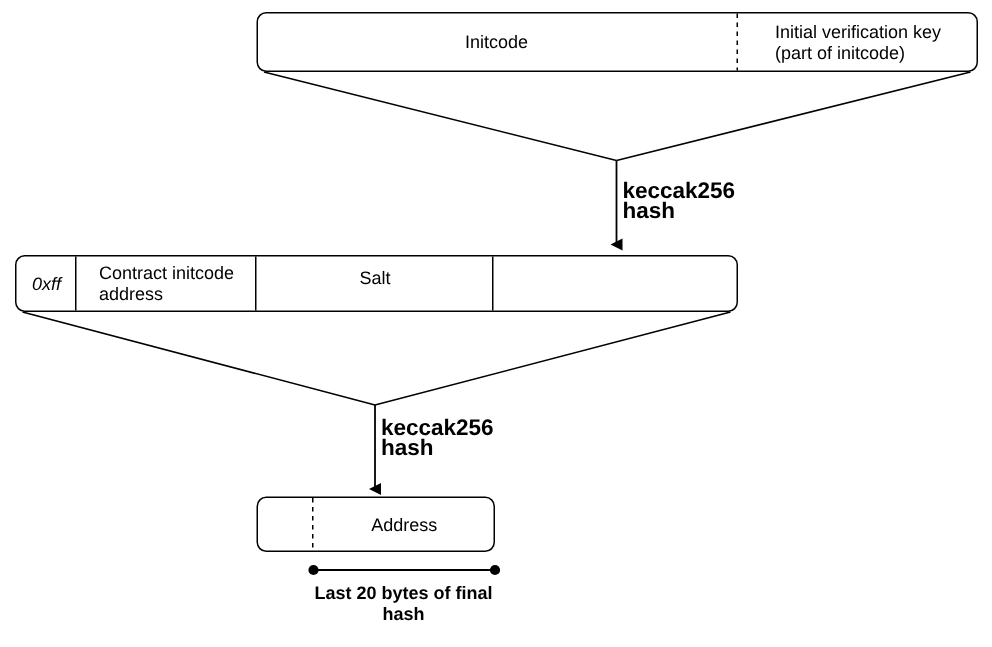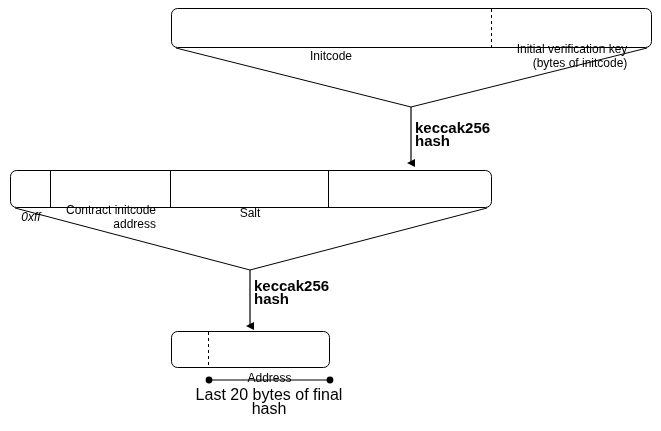--- a/index.html
+++ b/index.html
@@ -26,45 +26,45 @@
     left: 0;
     width: 661px;
     height: 431px;
     overflow: visible;
   }
   .box-text {
     position: absolute;
     display: flex;
     align-items: center;
     justify-content: center;
-    text-align: right;
+    text-align: left;
     font-size: 12px;
     line-height: 14px;
     color: #000000;
     white-space: pre-line;
     pointer-events: none;
-    margin-top: 28px;
   }
   .edge-label {
     position: absolute;
     font-size: 15px;
     line-height: 13px;
     color: #000000;
     text-align: left;
     white-space: pre-line;
     font-weight: bold;
   }
   .dim-label {
     position: absolute;
-    font-size: 16px;
+    font-size: 12px;
     line-height: 14px;
     color: #000000;
     text-align: center;
     white-space: pre-line;
     width: 170px;
+    font-weight: bold;
   }
 </style>
 </head>
 <body>
 
 <div id="diagram-root">
 
   <svg class="layer" viewBox="0 0 661 431" xmlns="http://www.w3.org/2000/svg">
 
     <defs>
@@ -108,21 +108,21 @@
       <line x1="209" y1="380" x2="330" y2="380" stroke="#000000" stroke-width="1.2"></line>
       <circle cx="209" cy="380" r="3.4" fill="#000000"></circle>
       <circle cx="330" cy="380" r="3.4" fill="#000000"></circle>
     </g>
 
   </svg>
 
   <div class="box-text" style="left:171px; top:8px; width:320px; height:40px;">Initcode</div>
 
   <div class="box-text" style="left:492px; top:8px; width:160px; height:40px;">Initial verification key
-(bytes of initcode)</div>
+(part of initcode)</div>
 
   <div class="edge-label" style="left:415px; top:121px; width:80px;">keccak256
 hash</div>
 
   <div class="box-text" style="left:11px; top:170px; width:40px; height:38px;font-style:italic;">0xff</div>
 
   <div class="box-text" style="left:51px; top:170px; width:120px; height:38px;">Contract initcode
 address</div>
 
   <div class="box-text" style="left:171px; top:170px; width:158px; height:30px;">Salt</div>

